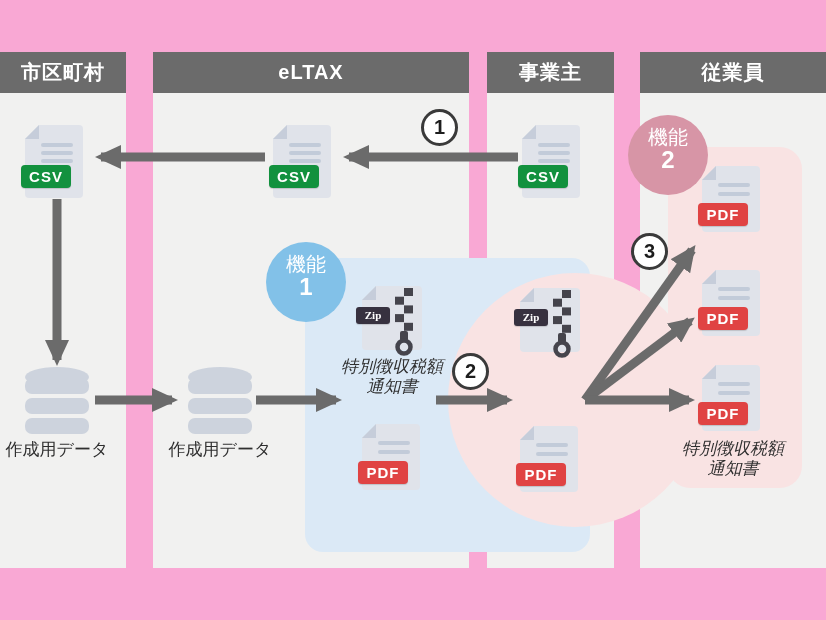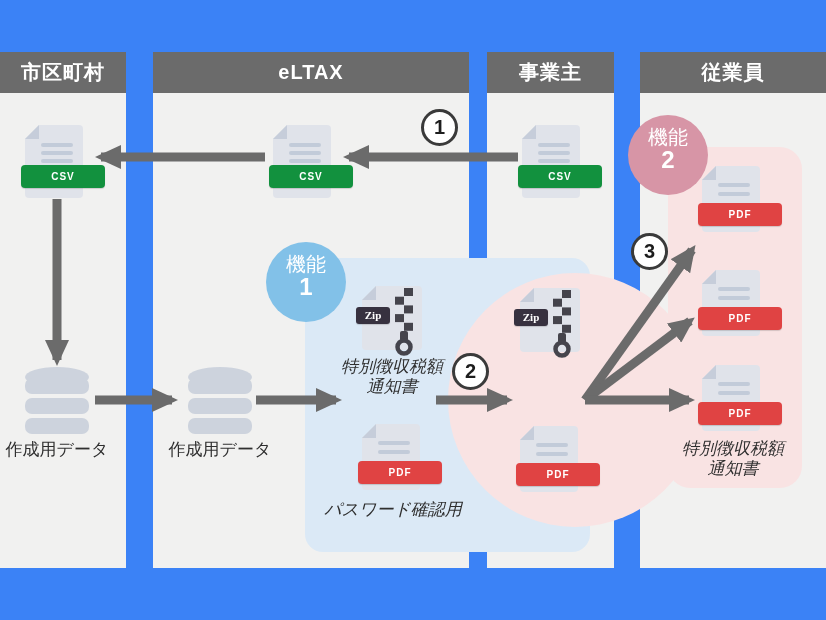--- a/index.html
+++ b/index.html
@@ -4,21 +4,21 @@
 <style>
   :root{
     --header-bg:#6b6b6b; --col-bg:#f1f1f0;
     --blue-light:#dbe9f6; --blue-accent:#82c1e8;
     --pink-light:#f9e3e3; --pink-accent:#d795a6;
     --green:#12913e; --red:#e04343; --zip-dark:#37313f;
     --doc:#e0e3ea; --doc-fold:#c6cdda; --doc-line:#c2cbd9;
     --db:#cdd3dd; --arrow:#6b6b6b; --text:#2f2f2f;
   }
   html,body{margin:0;padding:0;background:#fff;}
-  .stage{position:relative;width:826px;height:620px;background:#3b82f6;overflow:hidden;
+  .stage{position:relative;width:826px;height:620px;background:#f9a8d4;overflow:hidden;
          font-family:"Liberation Sans",sans-serif;color:var(--text);}
   
   .col{position:absolute;top:52px;height:516px;background:var(--col-bg);}
   .col-header{position:absolute;top:0;left:0;right:0;height:41px;background:var(--header-bg);
               color:#fff;font-weight:bold;font-size:20px;display:flex;align-items:center;
               justify-content:center;letter-spacing:1px;}
   .col1{left:0;width:126px;} .col2{left:153px;width:316px;}
   .col3{left:487px;width:127px;} .col4{left:640px;width:186px;}
   
   .region-blue{position:absolute;left:305px;top:258px;width:285px;height:294px;
@@ -41,22 +41,22 @@
   
   .file{position:absolute;}
   .file.csv{width:58px;height:73px;} .file.pdf{width:58px;height:66px;} .file.zip{width:60px;height:64px;font-family:Liberation Serif, serif;}
   .file .doc{position:absolute;inset:0;background:var(--doc);border-radius:4px;
              clip-path:polygon(14px 0,100% 0,100% 100%,0 100%,0 14px);}
   .file .fold{position:absolute;left:0;top:0;width:0;height:0;
               border-left:14px solid transparent;border-bottom:14px solid var(--doc-fold);}
   .file .line{position:absolute;left:16px;width:32px;height:4px;border-radius:2px;background:var(--doc-line);}
   .csv .l1{top:18px;} .csv .l2{top:26px;} .csv .l3{top:34px;}
   .pdf .l1{top:17px;} .pdf .l2{top:26px;}
-  .file .badge{position:absolute;left:-4px;width:84px;height:23px;border-radius:4px;color:#fff;
-               font-weight:bold;font-size:10px;text-align:center;line-height:23px;letter-spacing:1px;
+  .file .badge{position:absolute;left:-4px;width:50px;height:23px;border-radius:4px;color:#fff;
+               font-weight:bold;font-size:15px;text-align:center;line-height:23px;letter-spacing:1px;
                box-shadow:0 1px 1px rgba(0,0,0,.15);}
   .badge.csv-b{background:var(--green);top:40px;}
   .badge.pdf-b{background:var(--red);top:37px;text-align:center;}
   .badge.zip-b{background:var(--zip-dark);width:34px;height:17px;left:-6px;top:21px;
                font-size:11px;line-height:17px;border-radius:3px;letter-spacing:0;}
   .zipper{position:absolute;left:29px;top:2px;}
   
   .db{position:absolute;width:64px;height:70px;}
   .db .cap{position:absolute;top:0;left:0;width:64px;height:20px;border-radius:50%;background:var(--db);}
   .db .band{position:absolute;left:0;width:64px;height:16px;border-radius:7px;background:var(--db);}
@@ -214,21 +214,20 @@
       <div class="band b3"></div>
   </div>
 
   <div class="lbl" style="left:0;top:440px;width:114px;">作成用データ</div>
   <div class="lbl" style="left:163px;top:440px;width:114px;">作成用データ</div>
   <div class="lbl" style="left:312px;top:357px;width:160px;">
     <div>特別徴収税額</div>
     <div>通知書</div>
   </div>
   <div class="lbl" style="left:302px;top:500px;width:182px;">
-    <div>パスワード確認用</div>
   </div>
   <div class="lbl" style="left:652px;top:439px;width:162px;">
     <div>特別徴収税額</div>
     <div>通知書</div>
   </div>
 
   <div class="feature feature1">
     <div class="ft">機能</div>
     <div class="fn">1</div>
   </div>

